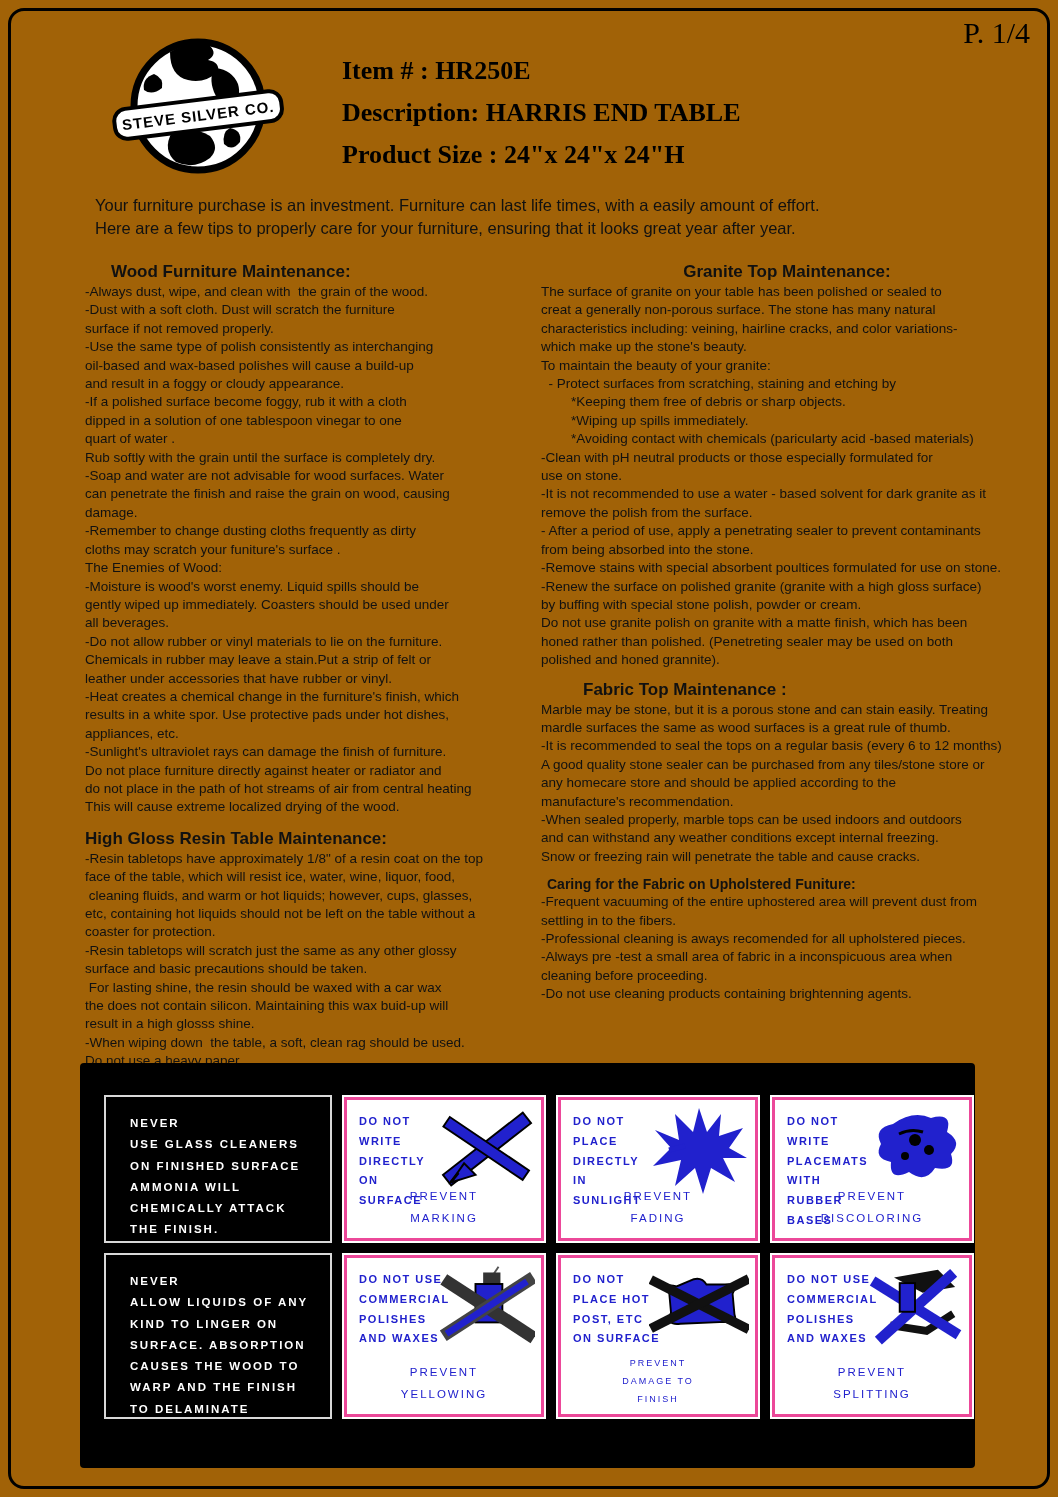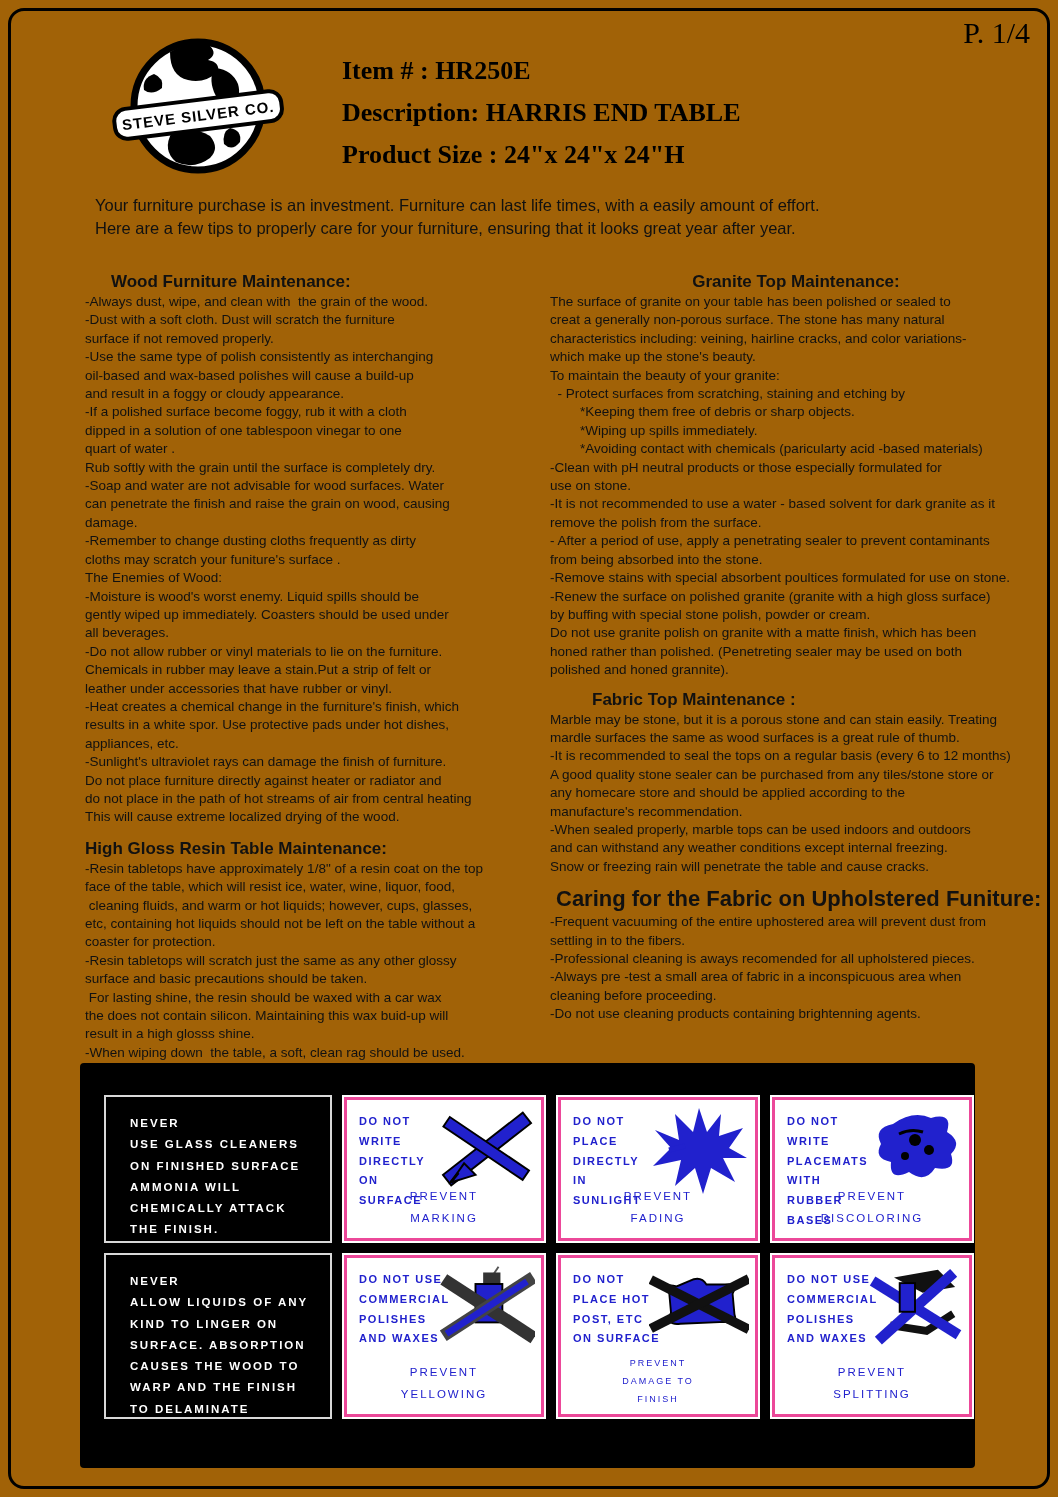--- a/index.html
+++ b/index.html
@@ -7,28 +7,28 @@
   .page{position:relative;width:1058px;height:1497px;background:#a16207;overflow:hidden;
         font-family:"Liberation Sans",sans-serif;color:#111;}
   .frame{position:absolute;inset:8px;border:3px solid #000;border-radius:16px;pointer-events:none;}
   .page-num{position:absolute;top:16px;right:28px;font-family:"Liberation Serif",serif;
             font-size:30px;color:#000;}
   .header{position:absolute;top:28px;left:112px;display:flex;align-items:flex-start;}
   .header-text{margin-left:58px;margin-top:22px;font-family:"Liberation Serif",serif;
                font-weight:bold;font-size:26px;line-height:42px;color:#000;}
   .intro{position:absolute;top:194px;left:95px;width:880px;font-size:16.5px;line-height:23px;
          white-space:pre-wrap;}
-  .columns{position:absolute;top:272px;left:85px;display:flex;gap:21px;}
+  .columns{position:absolute;top:262px;left:85px;display:flex;}
   .col-left{width:432px;}
-  .col-right{width:492px;margin-left:12px;}
+  .col-right{width:492px;margin-left:24px;}
   .sec-title{font-weight:bold;font-size:17px;margin:0;}
   .t-indent{padding-left:26px;}
   .t-center{text-align:center;}
   .t-indent2{padding-left:42px;}
-  .t-small-indent{padding-left:6px;font-size:22px;}
+  .t-small-indent{padding-left:6px;font-size:14px;}
   .sec-body{font-size:13.5px;line-height:18.4px;white-space:pre-wrap;margin:1px 0 10px 0;}
   .gap-top{margin-top:12px;}
   .gap-top-sm{margin-top:8px;}
 
   
   .imp-box{position:absolute;left:80px;top:1063px;width:895px;height:405px;background:#000;
            border-radius:4px;box-sizing:border-box;padding-top:20px;}
   .imp-title{margin:0 14px;height:46px;background:#fff;border:1px solid #000;
              display:flex;align-items:center;justify-content:center;
              font-size:37px;letter-spacing:7px;word-spacing:16px;color:#000;}

